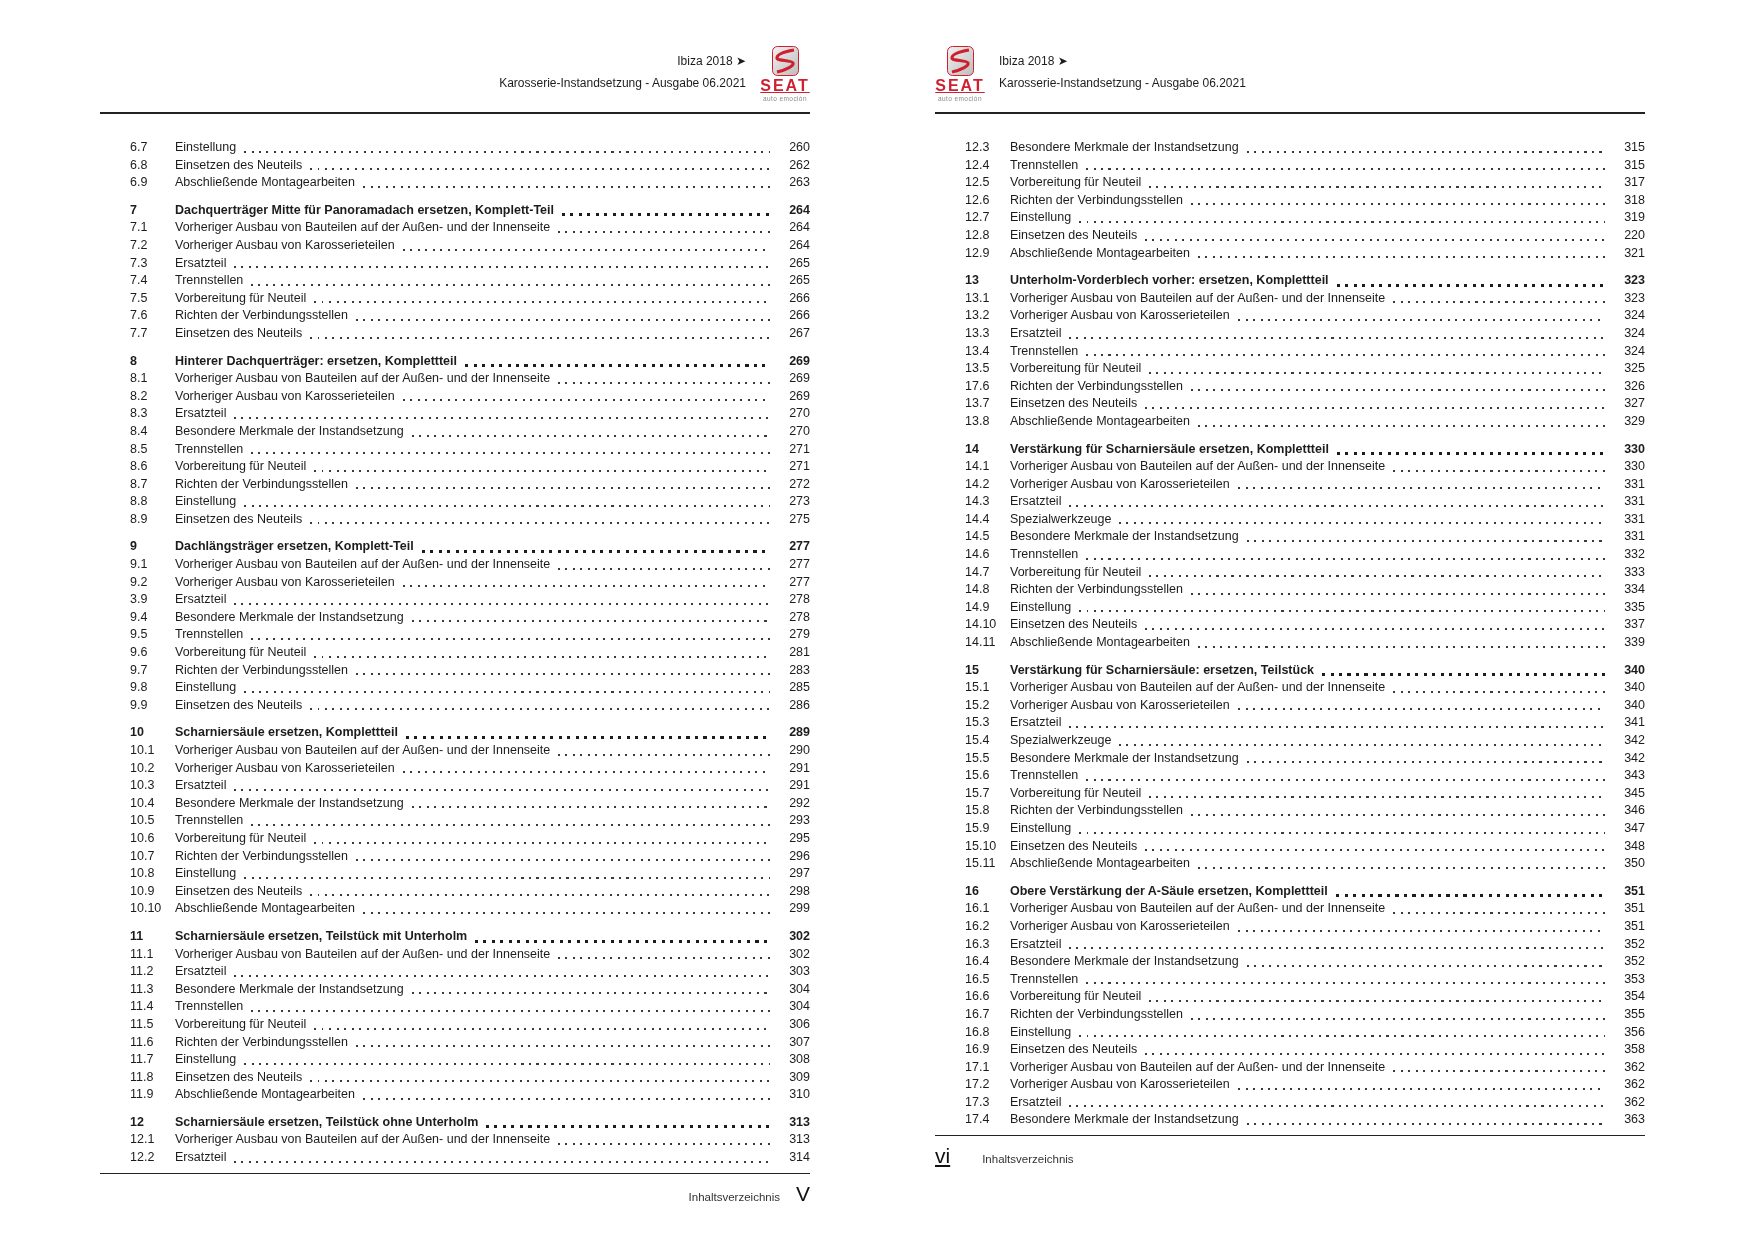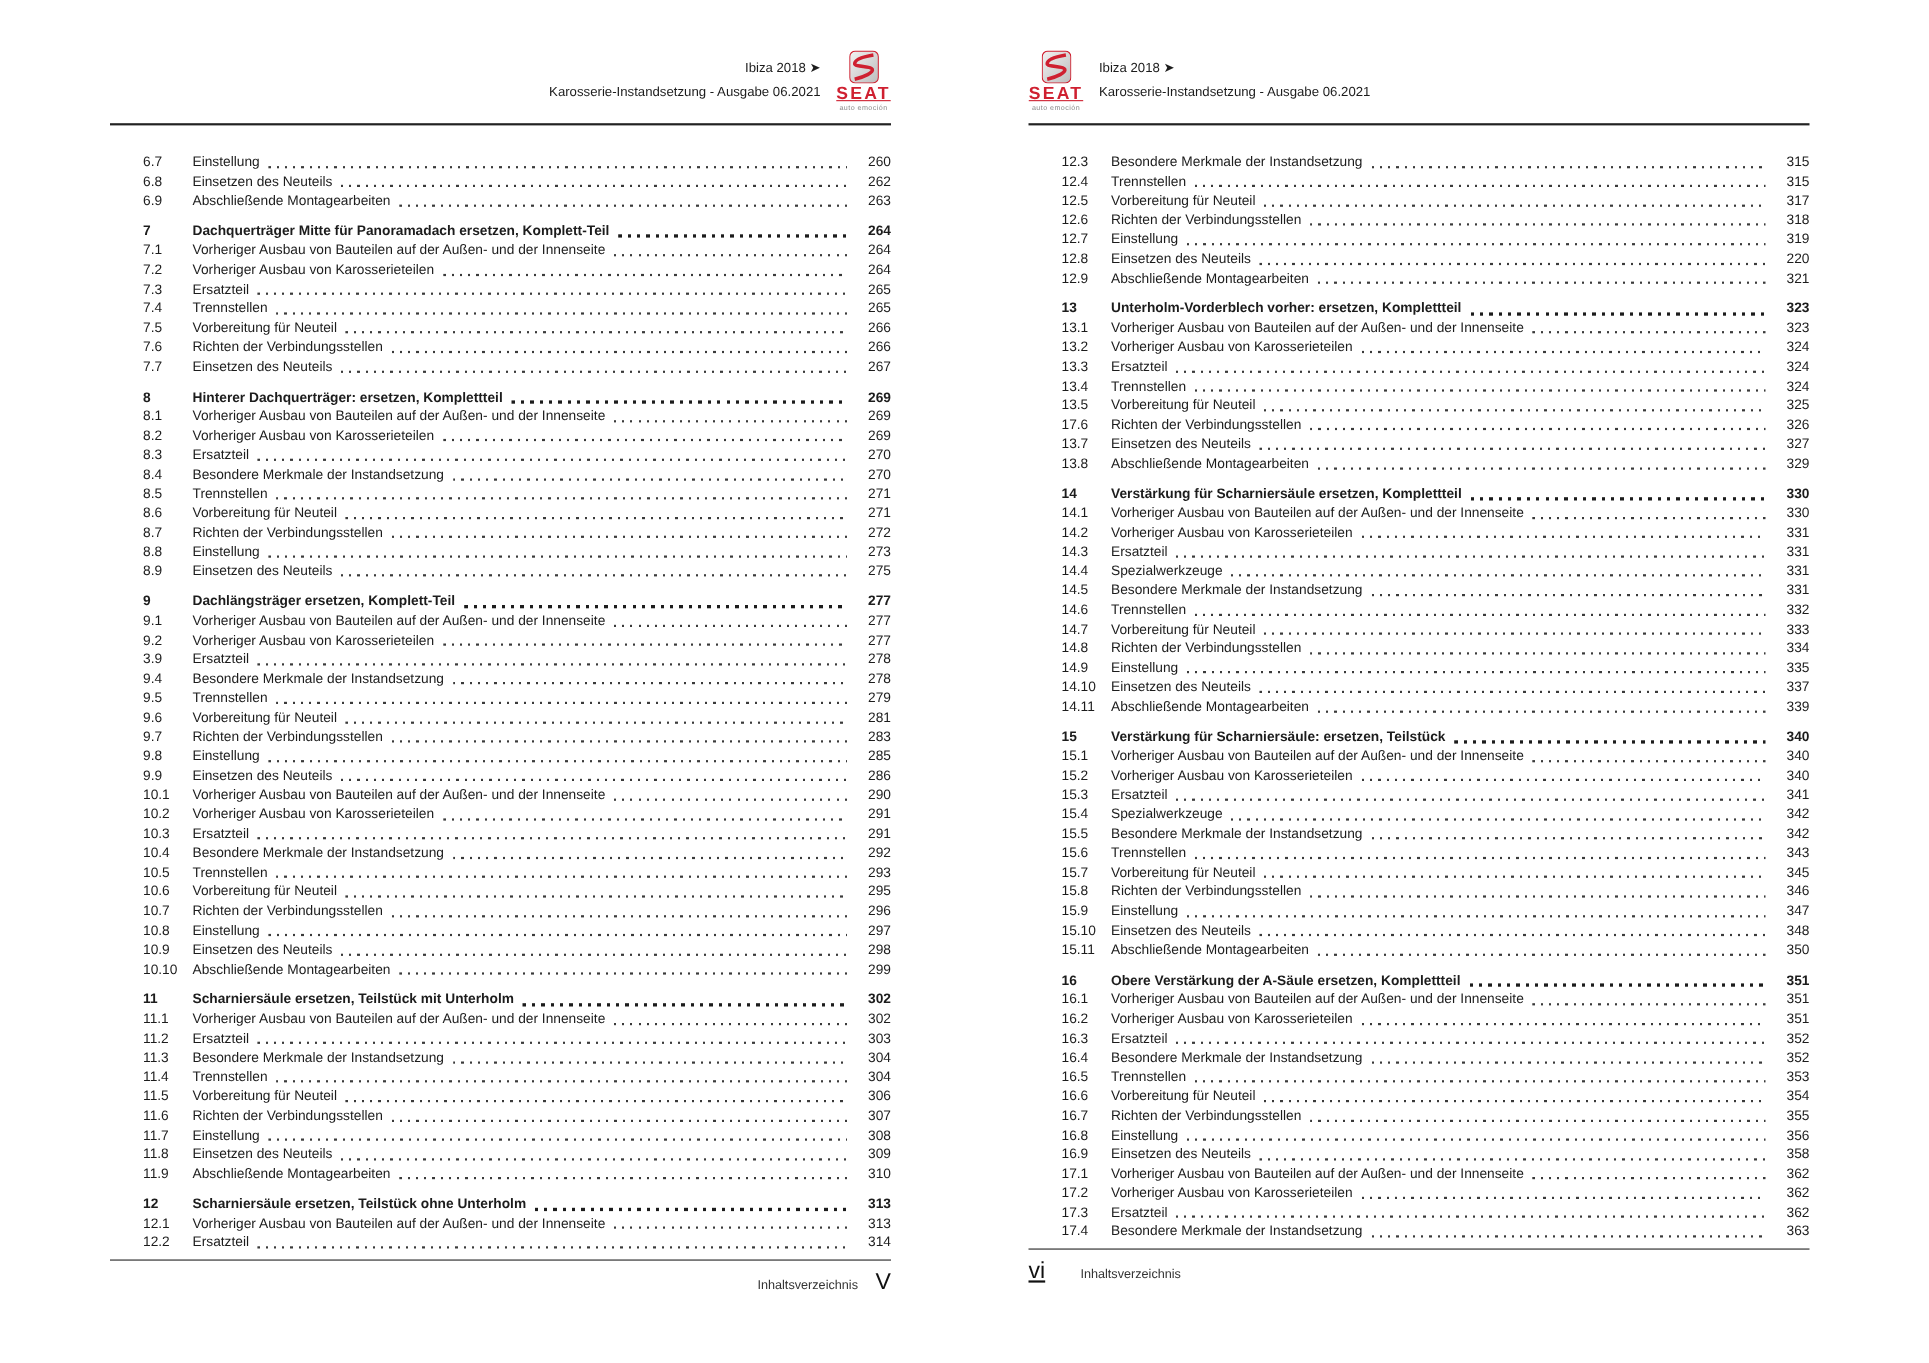--- a/index.html
+++ b/index.html
@@ -254,20 +254,26 @@
     <span class="title">Einstellung</span>
     <span class="leader"></span>
     <span class="pg">285</span>
   </div>
       <div class="row">
     <span class="num">9.9</span>
     <span class="title">Einsetzen des Neuteils</span>
     <span class="leader"></span>
     <span class="pg">286</span>
   </div>
+      <div class="row bold">
+    <span class="num">10</span>
+    <span class="title">Scharniersäule ersetzen, Komplettteil</span>
+    <span class="leader"></span>
+    <span class="pg">289</span>
+  </div>
       <div class="row">
     <span class="num">10.1</span>
     <span class="title">Vorheriger Ausbau von Bauteilen auf der Außen- und der Innenseite</span>
     <span class="leader"></span>
     <span class="pg">290</span>
   </div>
       <div class="row">
     <span class="num">10.2</span>
     <span class="title">Vorheriger Ausbau von Karosserieteilen</span>
     <span class="leader"></span>

